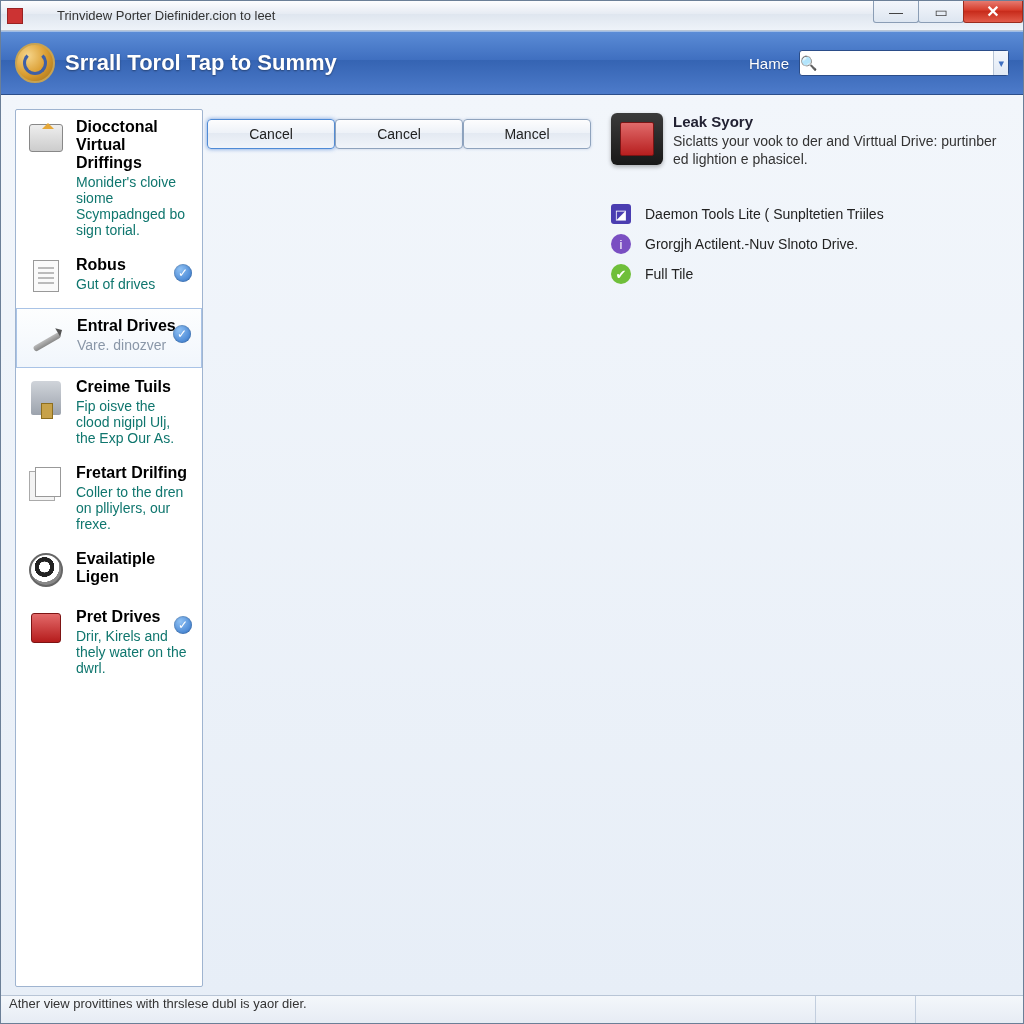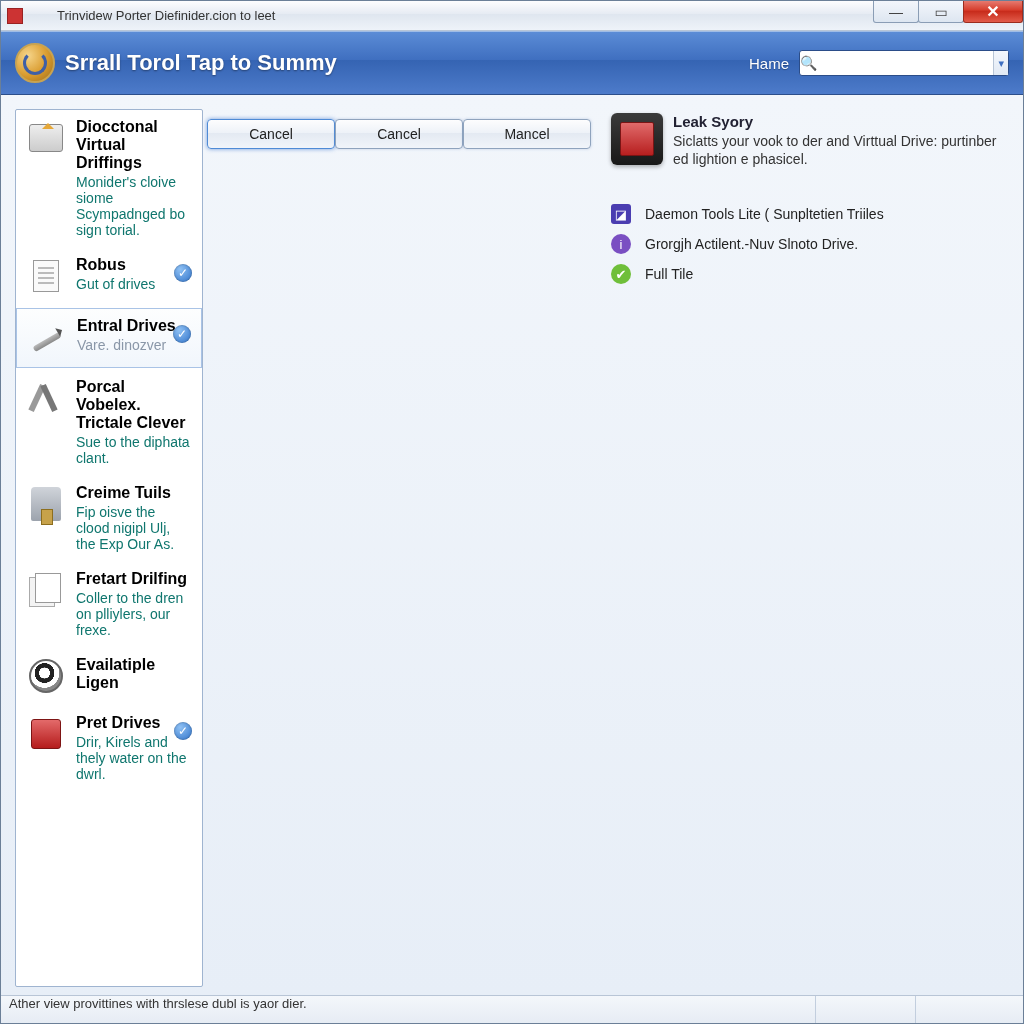--- a/index.html
+++ b/index.html
@@ -257,29 +257,20 @@
               <div class="ico-pen"></div>
             </div>
             <div class="li-body">
               <div class="li-title">Entral Drives</div>
               <div class="li-desc">Vare. dinozver</div>
             </div>
             <div class="li-check">✓</div>
           </div>
           <div class="list-item">
             <div class="li-icon">
-              <div class="ico-tools"></div>
-            </div>
-            <div class="li-body">
-              <div class="li-title">Porcal Vobelex. Trictale Clever</div>
-              <div class="li-desc">Sue to the diphata clant.</div>
-            </div>
-          </div>
-          <div class="list-item">
-            <div class="li-icon">
               <div class="ico-clamp"></div>
             </div>
             <div class="li-body">
               <div class="li-title">Creime Tuils</div>
               <div class="li-desc">Fip oisve the clood nigipl Ulj, the Exp Our As.</div>
             </div>
           </div>
           <div class="list-item">
             <div class="li-icon">
               <div class="ico-docs"></div>

